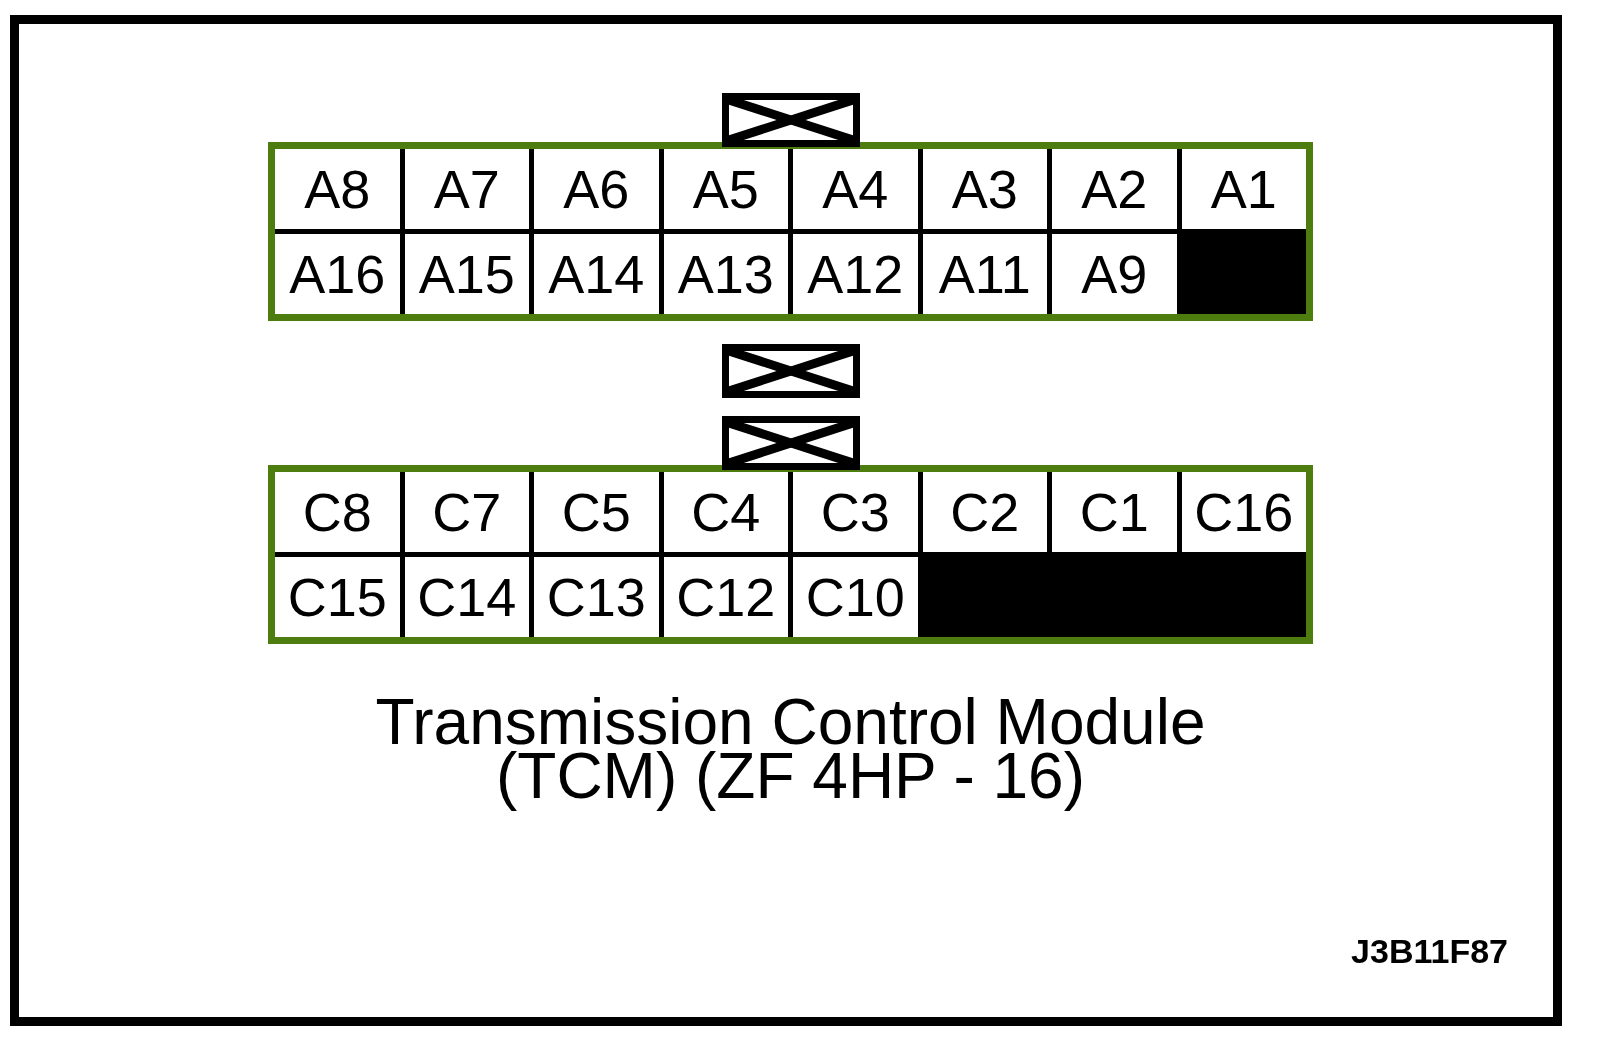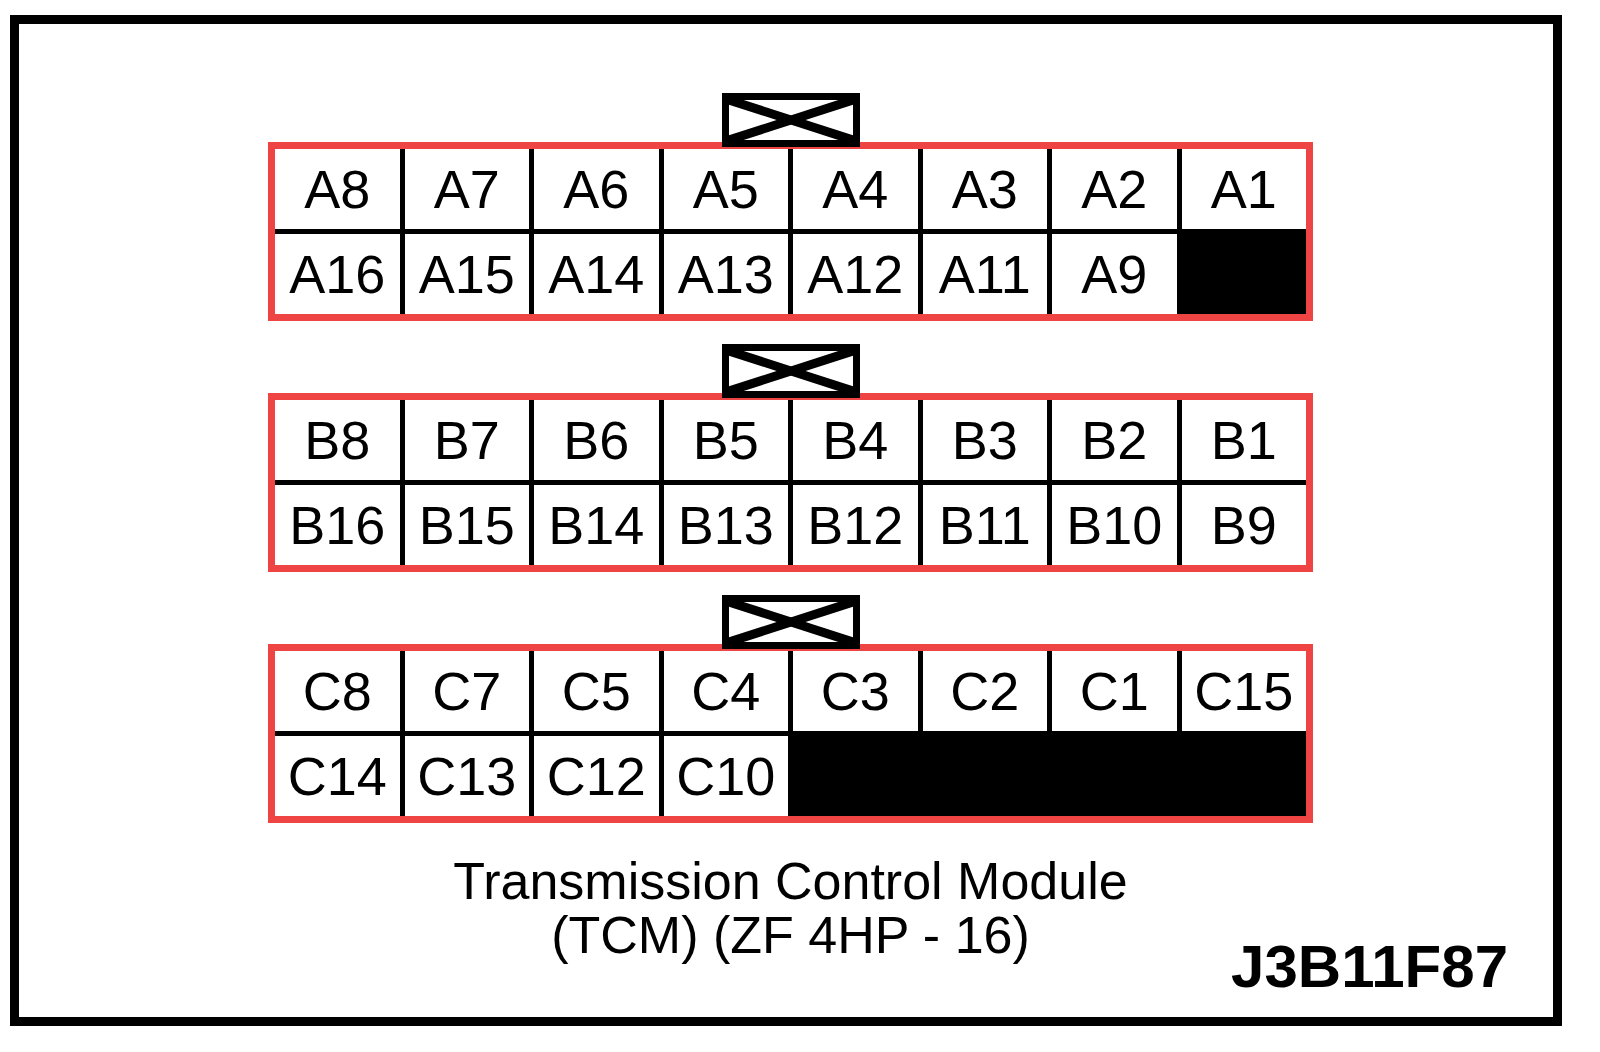--- a/index.html
+++ b/index.html
@@ -51,49 +51,49 @@
     width: 100%;
     height: 100%;
   }
   
   .pin-grid {
     display: grid;
     grid-template-columns: repeat(8, 1fr);
     grid-auto-rows: 80px;
     gap: 5px;
     background: #000000;
-    border: 7px solid #ef4444;
+    border: 7px solid #4d7c0f;
     width: 1045px;
     box-sizing: border-box;
     position: relative;
     z-index: 1;
   }
   .pin-cell {
     background: #ffffff;
     display: flex;
     align-items: center;
     justify-content: center;
     font-size: 54px;
     line-height: 1;
     color: #000000;
   }
   
   .caption {
-    margin-top: 31px;
+    margin-top: 51px;
     text-align: center;
-    font-size: 52px;
+    font-size: 64px;
     line-height: 54px;
     color: #000000;
   }
   
   .figure-code {
     position: absolute;
     right: 92px;
     top: 932px;
-    font-size: 60px;
+    font-size: 34px;
     font-weight: 700;
     color: #000000;
   }
 </style>
 </head>
 <body>
 
 <div class="canvas">
   <div class="frame"></div>
 
@@ -124,55 +124,38 @@
         </div>
   </section>
 
   <section class="connector">
     <div class="bowtie">
       <svg viewBox="0 0 124 40" preserveAspectRatio="none">
         <line x1="0" y1="0" x2="124" y2="40" stroke="#000000" stroke-width="9"></line>
         <line x1="0" y1="40" x2="124" y2="0" stroke="#000000" stroke-width="9"></line>
       </svg>
     </div>
-    <div class="pin-grid">
-          <div class="pin-cell">B8</div>
-          <div class="pin-cell">B7</div>
-          <div class="pin-cell">B6</div>
-          <div class="pin-cell">B5</div>
-          <div class="pin-cell">B4</div>
-          <div class="pin-cell">B3</div>
-          <div class="pin-cell">B2</div>
-          <div class="pin-cell">B1</div>
-          <div class="pin-cell">B16</div>
-          <div class="pin-cell">B15</div>
-          <div class="pin-cell">B14</div>
-          <div class="pin-cell">B13</div>
-          <div class="pin-cell">B12</div>
-          <div class="pin-cell">B11</div>
-          <div class="pin-cell">B10</div>
-          <div class="pin-cell">B9</div>
-        </div>
   </section>
 
   <section class="connector">
     <div class="bowtie">
       <svg viewBox="0 0 124 40" preserveAspectRatio="none">
         <line x1="0" y1="0" x2="124" y2="40" stroke="#000000" stroke-width="9"></line>
         <line x1="0" y1="40" x2="124" y2="0" stroke="#000000" stroke-width="9"></line>
       </svg>
     </div>
     <div class="pin-grid">
           <div class="pin-cell">C8</div>
           <div class="pin-cell">C7</div>
           <div class="pin-cell">C5</div>
           <div class="pin-cell">C4</div>
           <div class="pin-cell">C3</div>
           <div class="pin-cell">C2</div>
           <div class="pin-cell">C1</div>
+          <div class="pin-cell">C16</div>
           <div class="pin-cell">C15</div>
           <div class="pin-cell">C14</div>
           <div class="pin-cell">C13</div>
           <div class="pin-cell">C12</div>
           <div class="pin-cell">C10</div>
         </div>
   </section>
 
   <div class="caption">
     <div>Transmission Control Module</div>

